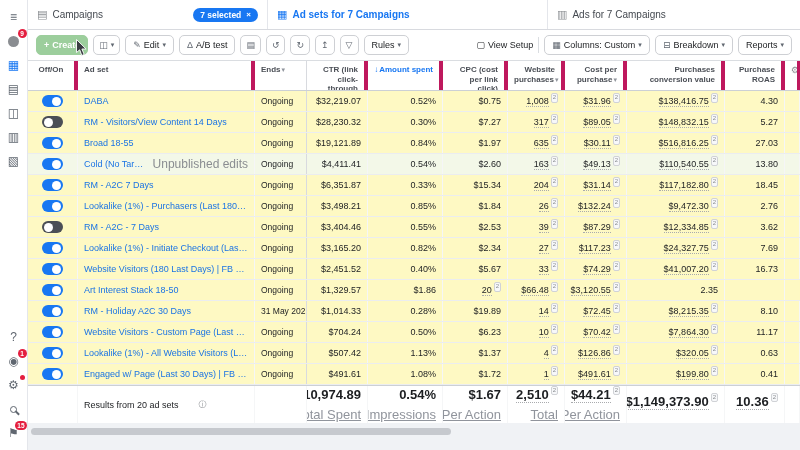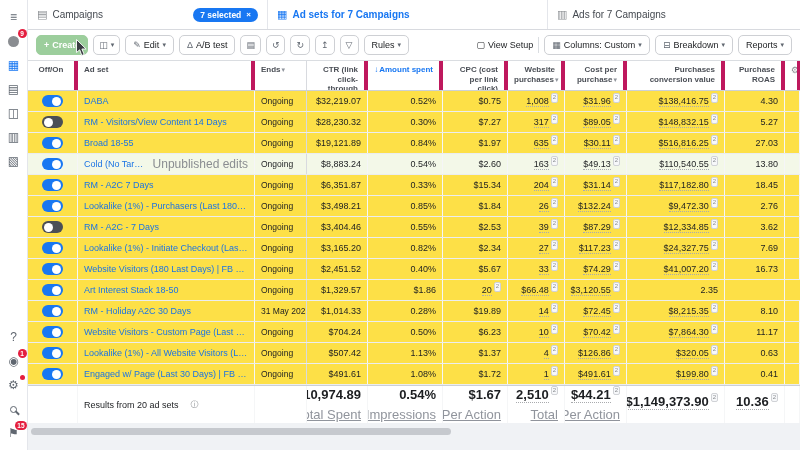--- a/index.html
+++ b/index.html
@@ -61,21 +61,21 @@
     overflow:hidden;border-right:4px solid #be185d;cursor:pointer;}
   .th.num{text-align:right;}
   .th.c{text-align:center;}
   .th .caret{color:#90949c;font-size:7px;margin-left:1px;}
   .sorted{color:#1877f2;}
   .sorticon{color:#1877f2;font-size:8px;margin-right:1px;}
   .gearmini{color:#8a8d91;font-size:9px;}
   .th.ends-col,.td.c-ends{border-right:1px solid #d8dadf;}
 
   .tbody{background:#fff;flex:none;}
-  .tr{height:21px;border-bottom:1px solid #ebedf0;background:#fde047;align-items:center;cursor:pointer;}
+  .tr{height:21px;border-bottom:1px solid #ebedf0;background:#fef9c3;align-items:center;cursor:pointer;}
   .tr.hl{background:#f3f8e8;}
   .td{font-size:9px;color:#1c1e21;padding:0 6px;overflow:hidden;white-space:nowrap;
     border-right:1px solid #f5f6f7;height:100%;display:flex;align-items:center;}
   .td.num{justify-content:flex-end;text-align:right;}
   .td.c-center{justify-content:center;}
   .td.c-ends{font-size:8.5px;padding-right:3px;}
   .name{color:#1b74e4;overflow:hidden;text-overflow:ellipsis;white-space:nowrap;text-decoration:none;}
   .unpub{color:#8a8d91;font-size:12px;margin-left:5px;flex:none;}
   .toggle{width:21px;height:12px;border-radius:7px;position:relative;display:inline-block;flex:none;}
   .toggle .knob{position:absolute;top:1.5px;width:9px;height:9px;border-radius:50%;background:#fff;}
@@ -84,21 +84,21 @@
   .u{border-bottom:1px dotted #a9abae;}
   .sup{font-size:6px;color:#8a8d91;border:1px solid #d0d2d6;border-radius:2px;padding:0 1px;
     margin-left:2px;line-height:1.2;background:#f7f8fa;transform:translateY(-3px);display:inline-block;}
 
   
   .tfoot{background:#fff;border-top:1px solid #ccd0d5;height:38px;align-items:center;flex:none;}
   .tfoot .td{border-right:1px solid #f5f6f7;}
   .td.stack{flex-direction:column;align-items:flex-end;justify-content:center;}
   .fv{font-size:13px;font-weight:bold;color:#1c1e21;line-height:1.2;}
   .fl{font-size:13px;color:#90949c;margin-top:5px;text-decoration:underline;}
-  .results{font-size:9px;color:#1c1e21;gap:12px;}
+  .results{font-size:9px;color:#1c1e21;gap:20px;}
   .info{color:#8a8d91;font-size:8px;}
 
   .bottom{flex:1;background:#f0f2f5;position:relative;}
   .hscroll{position:absolute;top:5px;left:3px;height:7px;width:420px;background:#c6c9ce;border-radius:4px;}
 </style>
 </head>
 <body>
 
 <div class="app">
 
@@ -335,21 +335,21 @@
     <div class="td c-center">
       <span class="toggle on">
               <span class="knob"></span>
             </span>
     </div>
     <div class="td">
       <a class="name">Cold (No Targeting) | FB Fee...</a>
       <span class="unpub">Unpublished edits</span>
     </div>
     <div class="td c-ends">Ongoing</div>
-    <div class="td num">$8,883.24</div>
+    <div class="td num">$4,411.41</div>
     <div class="td num">0.54%</div>
     <div class="td num">$2.60</div>
     <div class="td num">
       <span class="u">163</span>
             <sup class="sup">2</sup>
     </div>
     <div class="td num">
       <span class="u">$49.13</span>
             <sup class="sup">2</sup>
     </div>

